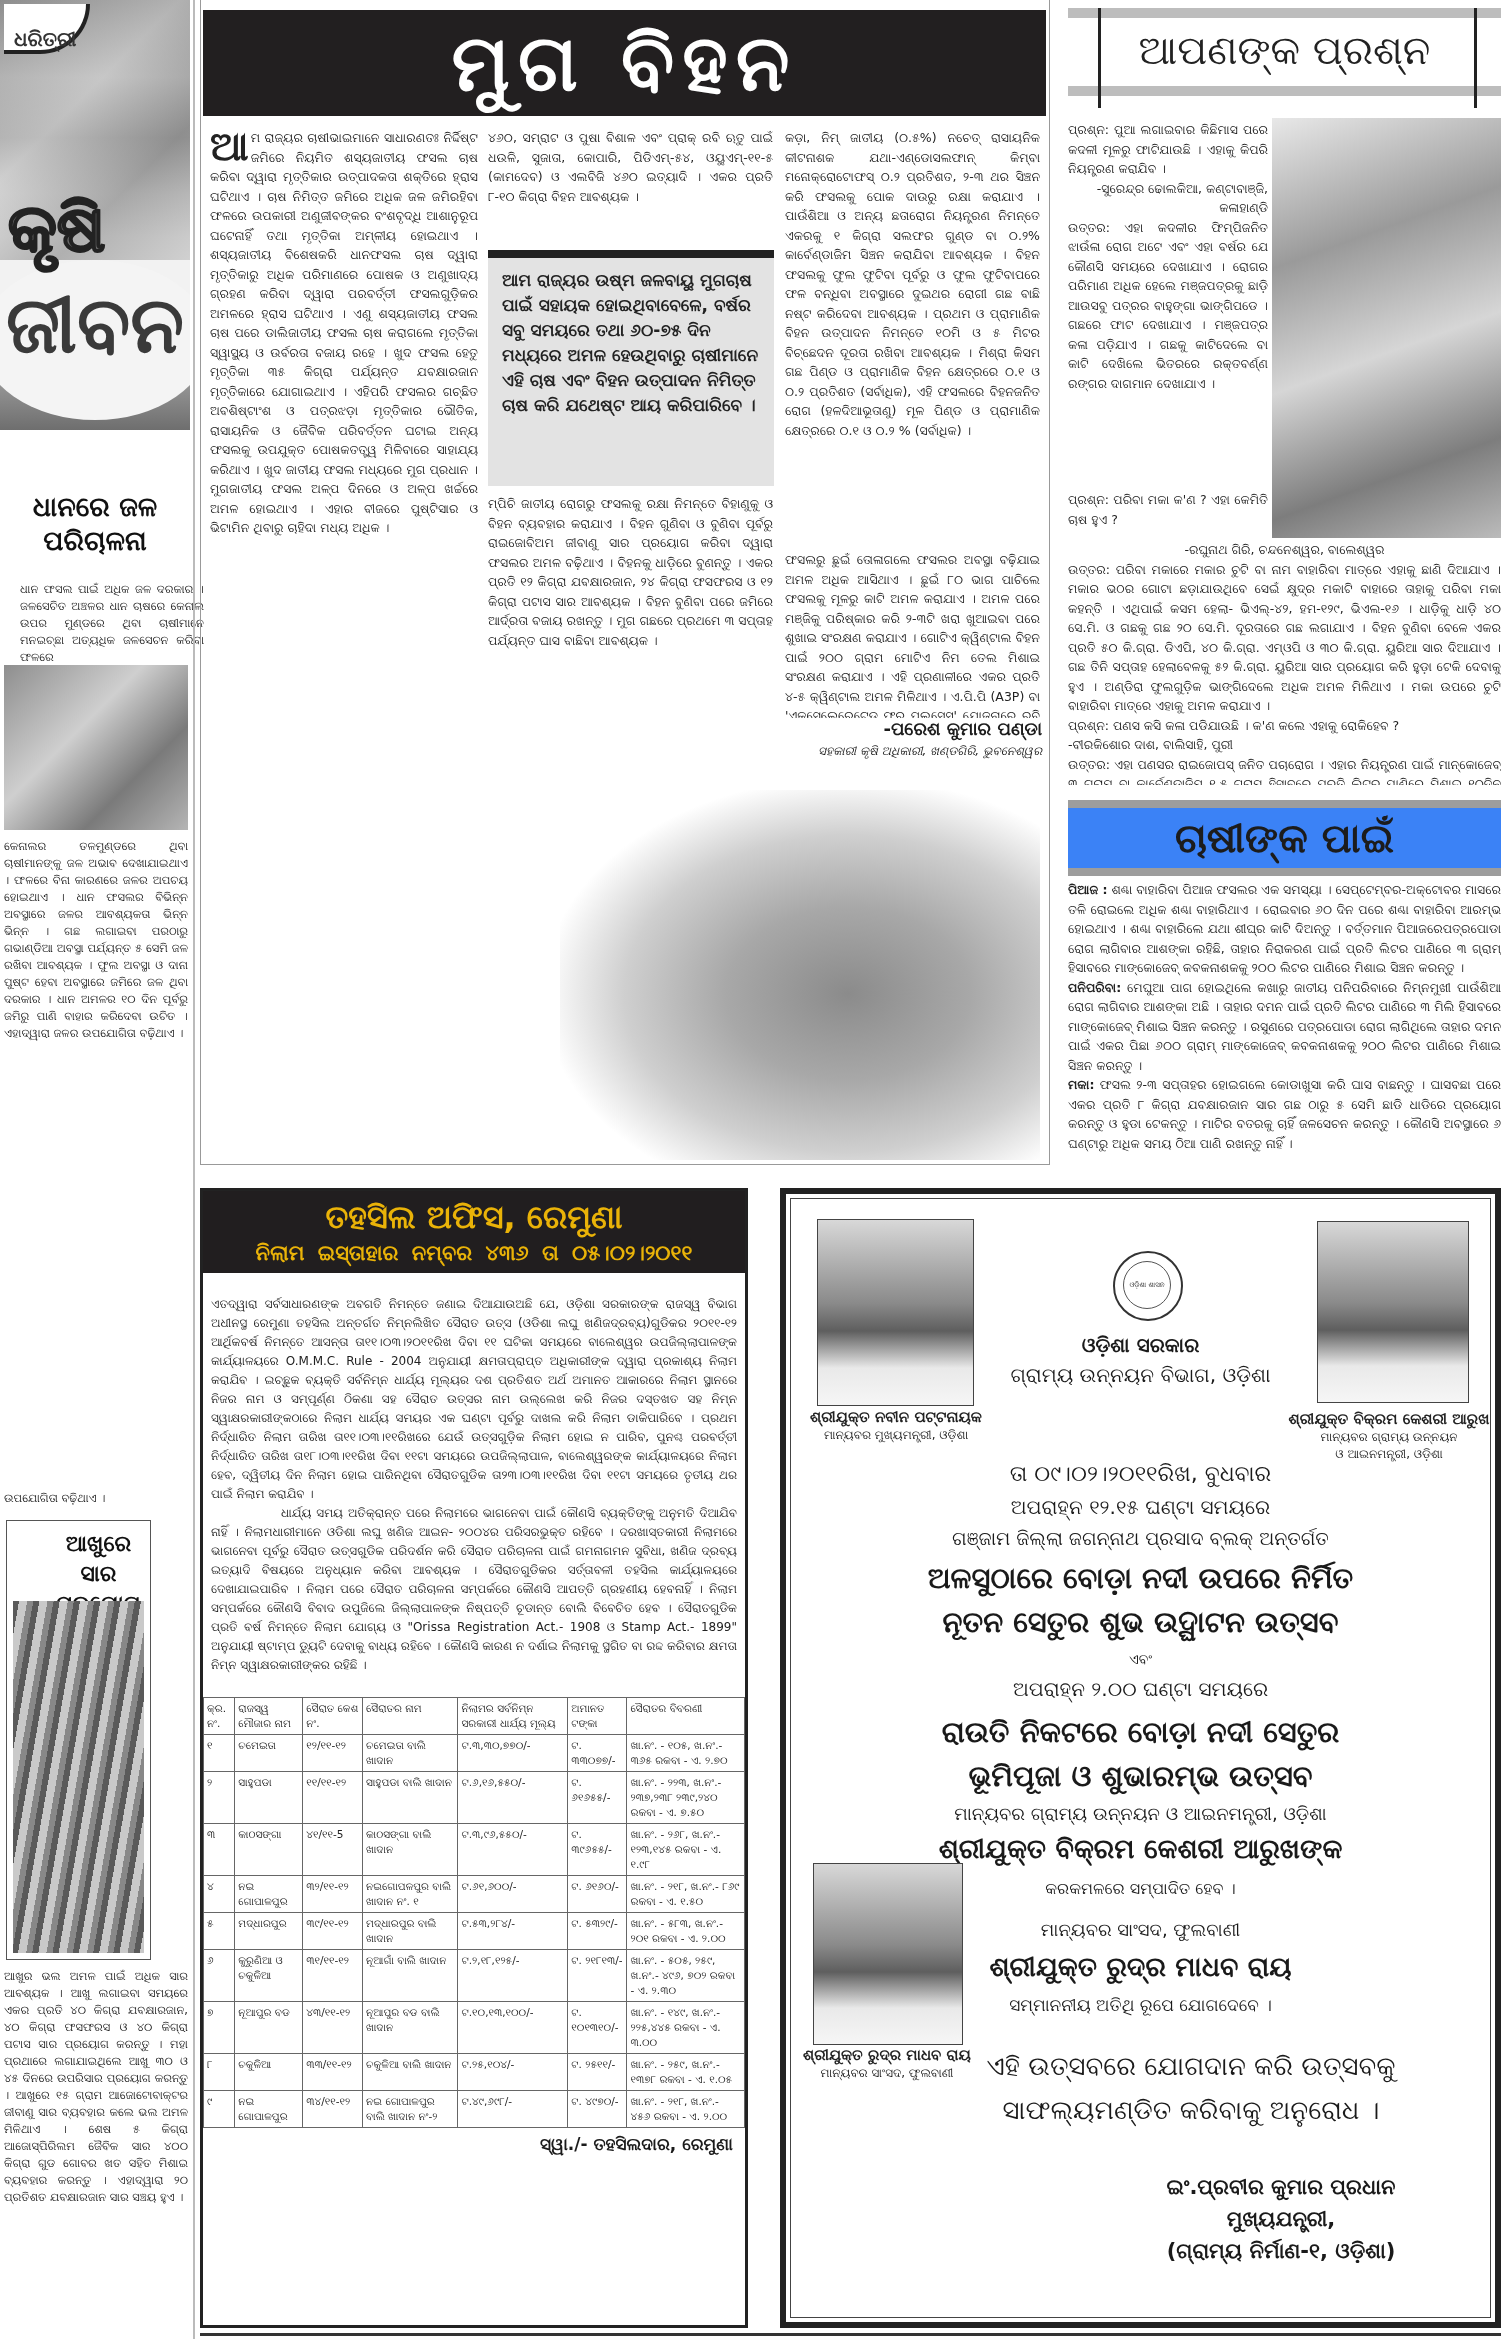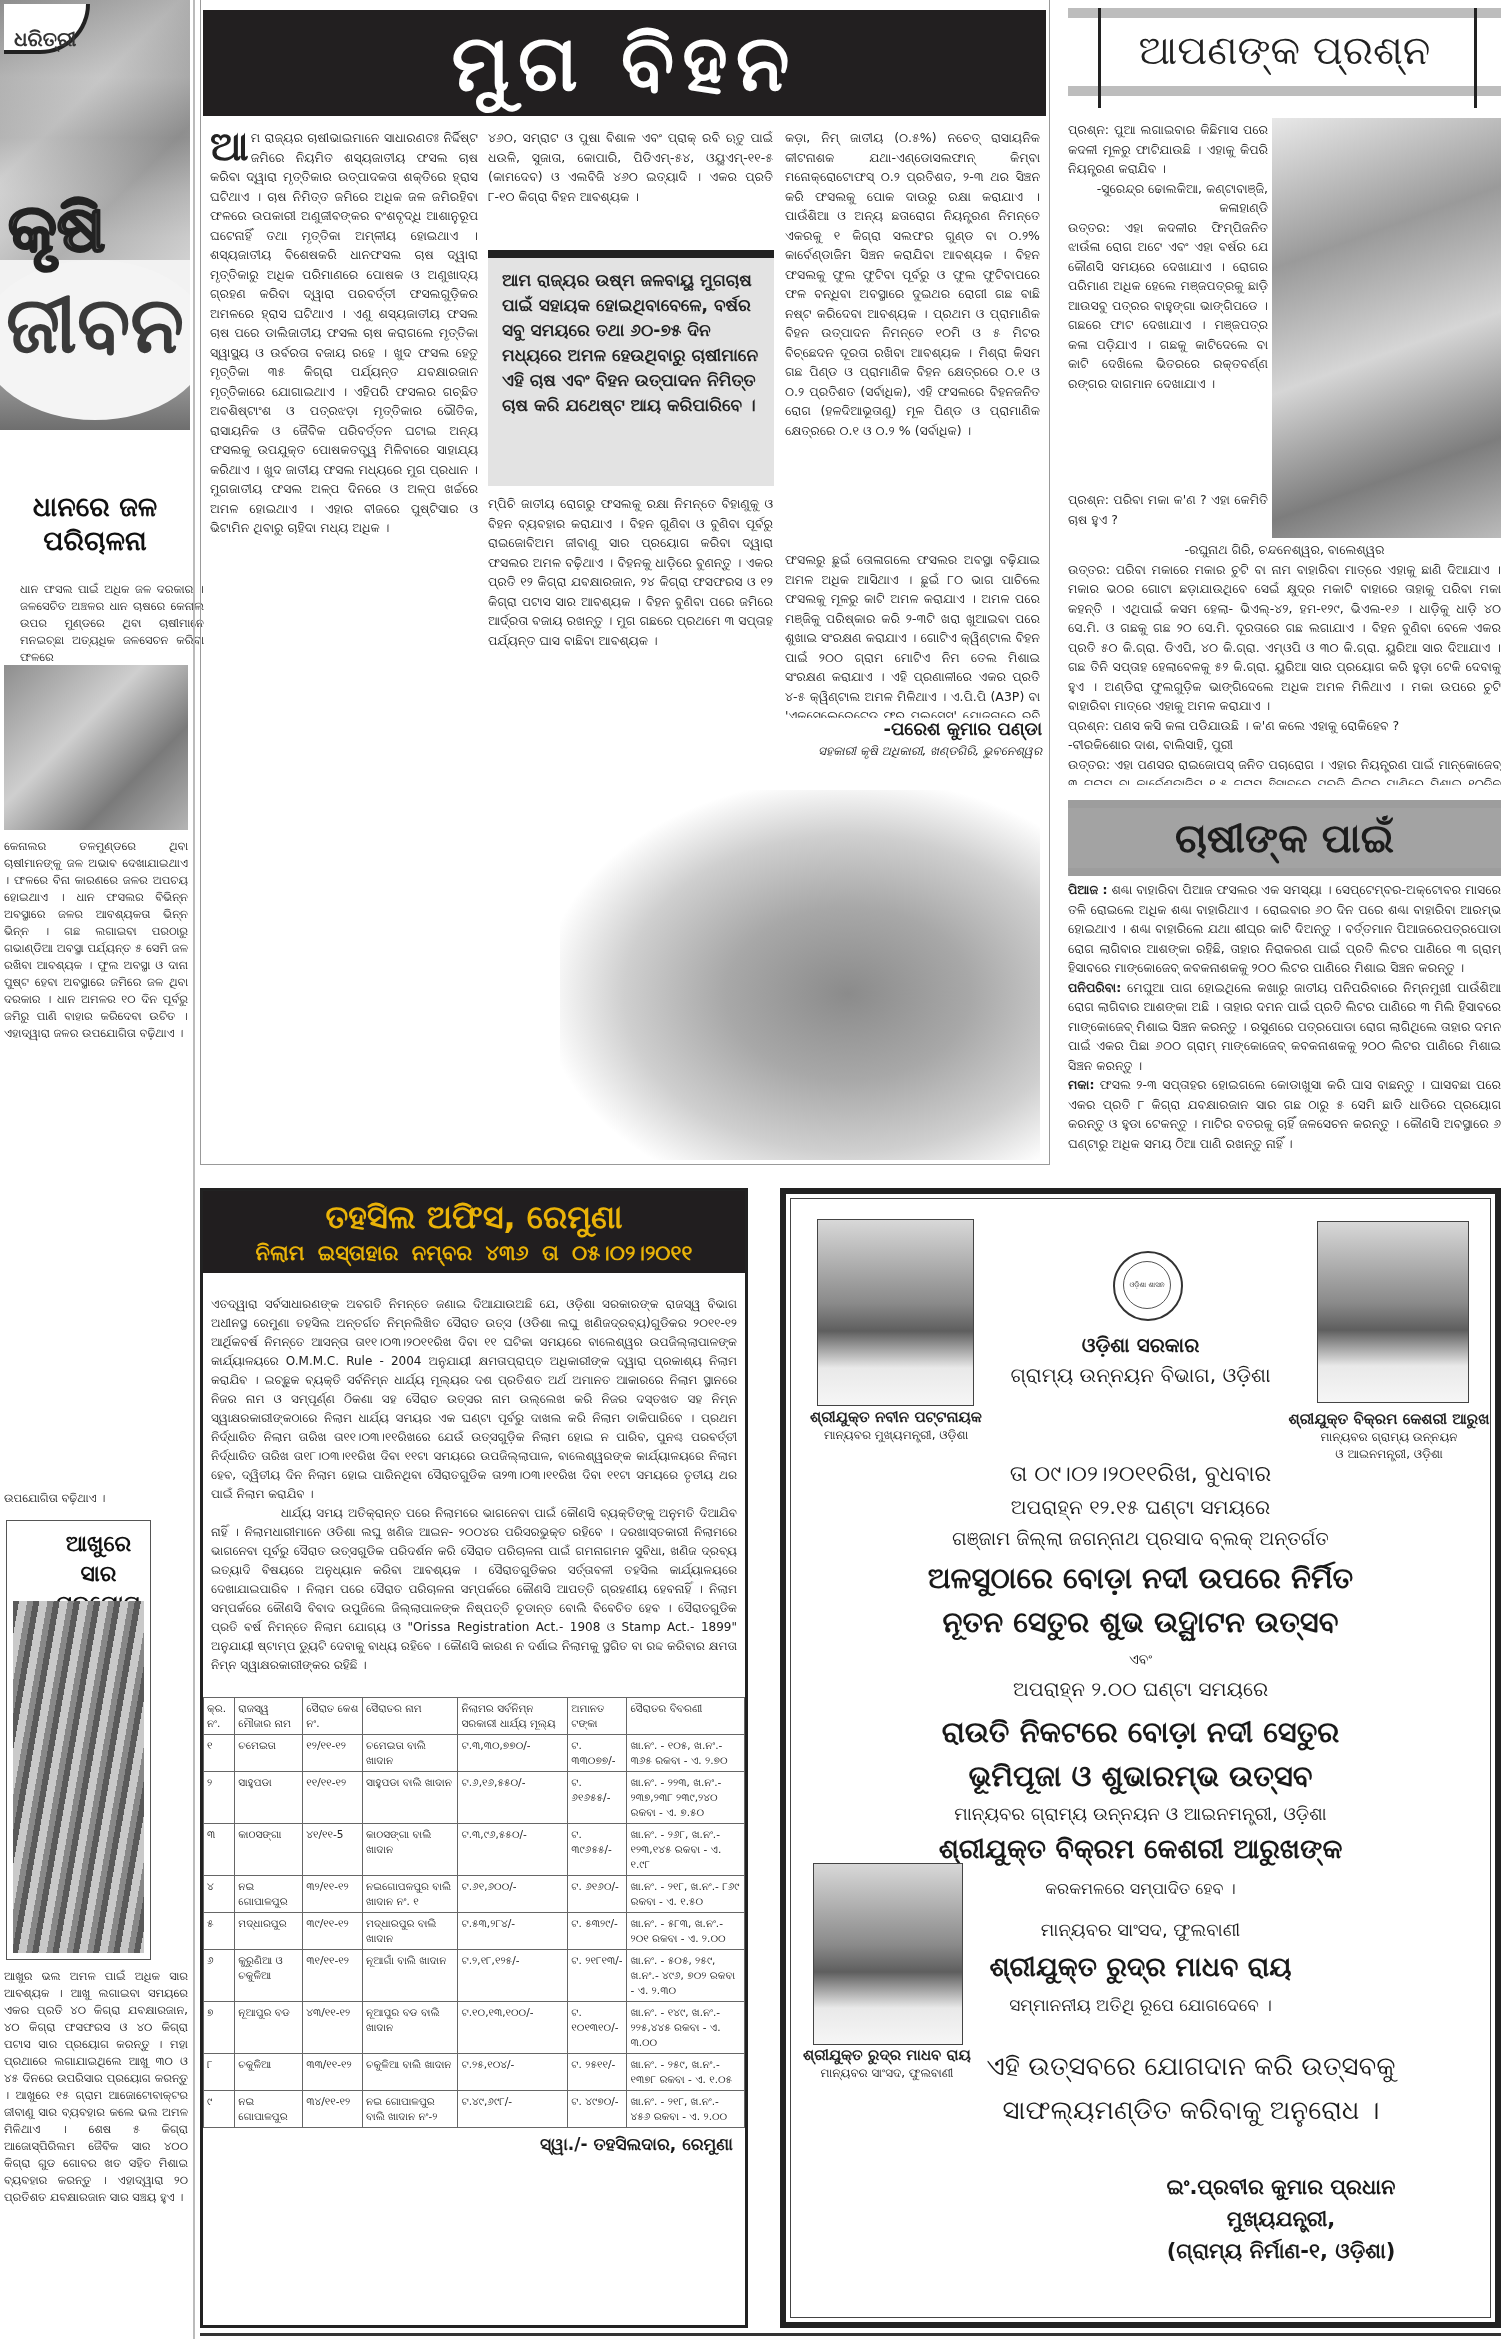--- a/index.html
+++ b/index.html
@@ -21,21 +21,21 @@
   #mug-frame{left:200px;top:0;width:850px;height:1165px;border:1px solid #999;border-top:none;box-sizing:border-box;}
   #pullquote{left:488px;top:250px;width:286px;height:236px;background:#e3e3e3;border-top:8px solid #222;padding:10px 14px;box-sizing:border-box;font-size:17px;line-height:25px;font-weight:bold;color:#222;}
   #seeds{left:560px;top:790px;width:480px;height:370px;background:radial-gradient(ellipse at 60% 55%,#8b8b8b 0%,#a8a8a8 30%,#cfcfcf 55%,#fff 75%);}
   .dropcap{float:left;font-size:40px;line-height:36px;font-weight:bold;margin-right:2px;}
   
   .rbar{height:10px;background:#bdbdbd;}
   #q-header{left:1068px;top:8px;width:433px;height:84px;}
   #q-header .t{position:absolute;left:0;top:10px;width:100%;height:64px;text-align:center;font-size:40px;line-height:64px;color:#222;}
   #q-header .vl{position:absolute;top:0;width:3px;height:100px;background:#222;}
   #banana{left:1272px;top:118px;width:229px;height:420px;background:linear-gradient(160deg,#e8e8e8,#9a9a9a 30%,#d6d6d6 55%,#7d7d7d 80%,#bbb);}
-  #farmer-header{left:1068px;top:800px;width:433px;height:76px;background:#a3a3a3;border-top:8px solid #9d9d9d;border-bottom:8px solid #9d9d9d;box-sizing:border-box;text-align:center;font-size:40px;font-weight:bold;line-height:60px;color:#1c1c1c;}
+  #farmer-header{left:1068px;top:800px;width:433px;height:76px;background:#3b82f6;border-top:8px solid #9d9d9d;border-bottom:8px solid #9d9d9d;box-sizing:border-box;text-align:center;font-size:40px;font-weight:bold;line-height:60px;color:#1c1c1c;}
   
   #tah{left:200px;top:1188px;width:548px;height:1140px;border:3px solid #222;box-sizing:border-box;}
   #tah-head{background:#211e1f;color:#eab308;text-align:center;padding:4px 0 6px 0;}
   #tah-head .a{font-size:32px;line-height:44px;font-weight:bold;}
   #tah-head .b{font-size:21px;line-height:28px;font-weight:bold;word-spacing:6px;}
   #tah-body{padding:22px 8px;font-size:12px;line-height:19px;text-align:justify;color:#222;}
   table#auction{border-collapse:collapse;width:100%;font-size:10.5px;line-height:15px;color:#222;}
   #auction td,#auction th{border:1px solid #666;padding:3px 3px;vertical-align:top;text-align:left;font-weight:normal;}
   #tah-sign{text-align:right;font-size:17px;font-weight:bold;padding:6px 12px 0 0;}
   

